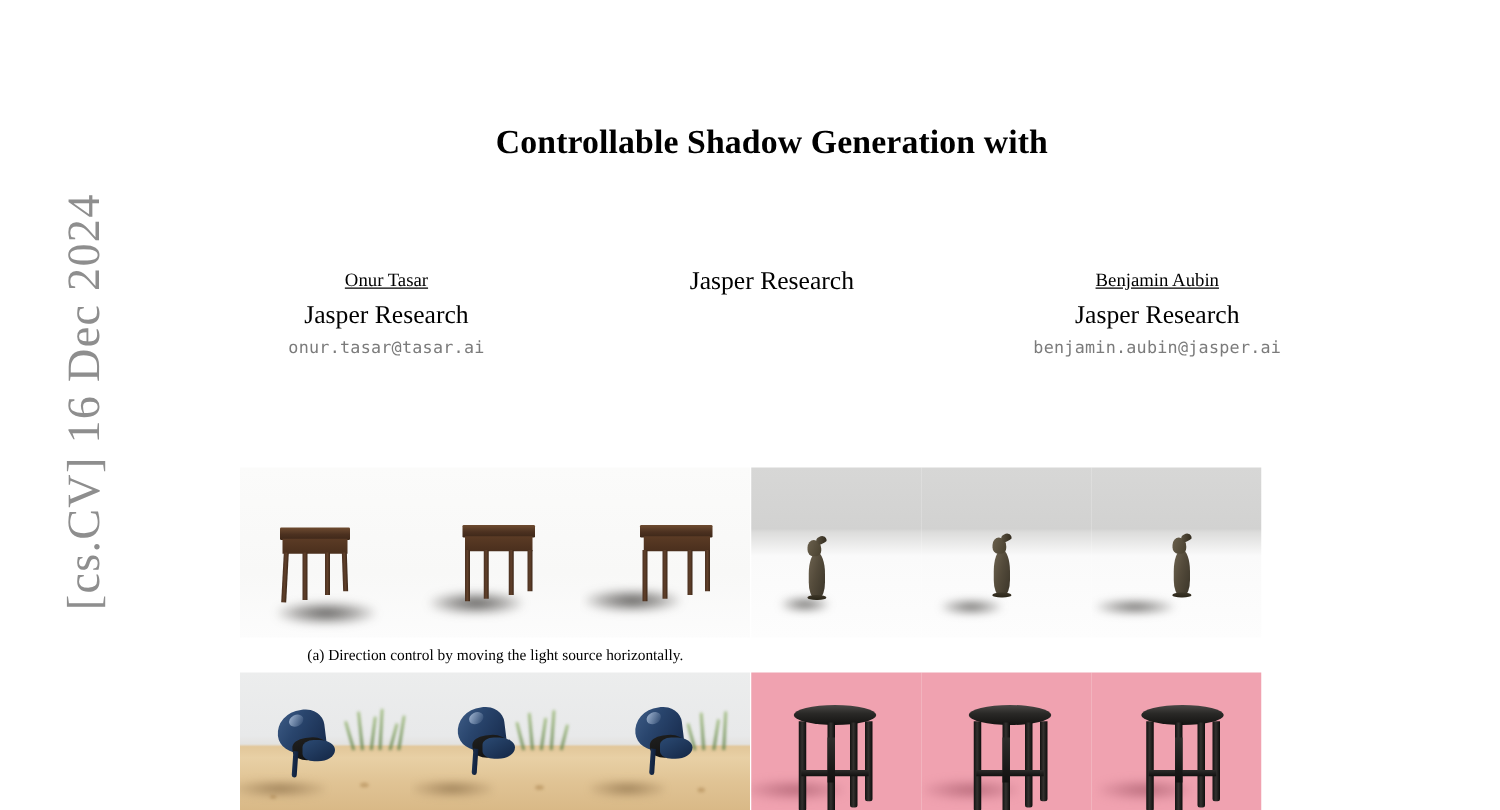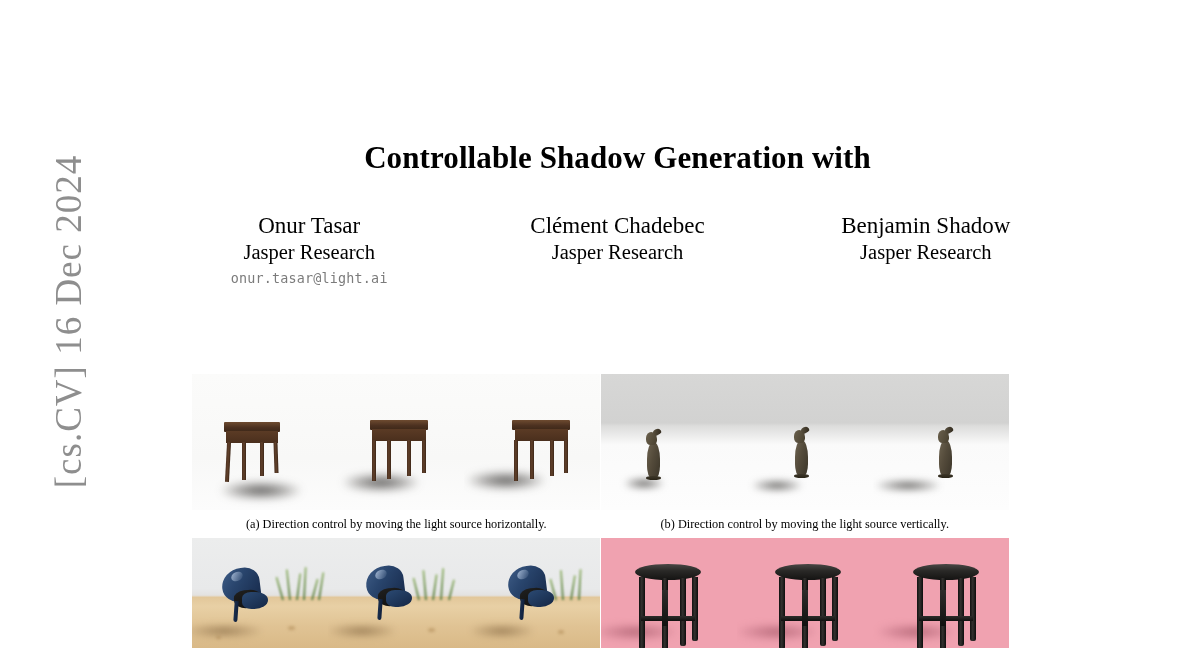--- a/index.html
+++ b/index.html
@@ -35,38 +35,38 @@
     width:925px; height:648px;
   }
 
   #title-block {
     position:absolute;
     left:0; top:97px; width:925px;
     text-align:center;
   }
   #title-block .tline {
     font-weight:bold;
-    font-size:31px;
+    font-size:27px;
     line-height:33px;
     letter-spacing:0.1px;
-    margin-top:44px;
   }
 
   
   #authors {
     position:absolute;
     left:0; top:212px;
     width:925px;
     display:flex;
   }
   .author { flex:1; text-align:center; }
   .author .aname {
-    font-size:23px;
+    font-size:15px;
     line-height:27px;
     white-space:nowrap;
+    text-decoration:underline;
   }
   .author .aaffil {
     font-size:20.5px;
     line-height:27px;
     white-space:nowrap;
   }
   .author .amail {
     font-family:"DejaVu Sans Mono", monospace;
     font-size:13.4px;
     line-height:25px;
@@ -273,31 +273,31 @@
 
   <div id="title-block">
     <div class="tline">Controllable Shadow Generation with</div>
   </div>
 
   <div id="authors">
 
     <div class="author">
       <div class="aname">Onur Tasar</div>
       <div class="aaffil">Jasper Research</div>
-      <div class="amail">onur.tasar@light.ai</div>
+      <div class="amail">onur.tasar@tasar.ai</div>
     </div>
 
     <div class="author">
-      <div class="aname">Clément Chadebec</div>
       <div class="aaffil">Jasper Research</div>
     </div>
 
     <div class="author">
-      <div class="aname">Benjamin Shadow</div>
+      <div class="aname">Benjamin Aubin</div>
       <div class="aaffil">Jasper Research</div>
+      <div class="amail">benjamin.aubin@jasper.ai</div>
     </div>
 
   </div>
 
   <div id="figure">
 
     <div class="fig-row row1">
 
       <div class="half">
 
@@ -368,21 +368,20 @@
               <div class="head"></div>
               <div class="snout"></div>
               <div class="base"></div>
           </div>
         </div>
       </div>
     </div>
 
     <div id="captions">
       <div class="cap">(a) Direction control by moving the light source horizontally.</div>
-      <div class="cap">(b) Direction control by moving the light source vertically.</div>
     </div>
 
     <div class="fig-row row2">
 
       <div class="half">
 
         <div class="cell sc-wood">
           <div class="grass">
             <i style="left:4px;  height:24px; transform:rotate(-16deg);"></i>
             <i style="left:11px; height:31px; transform:rotate(-6deg);"></i>

